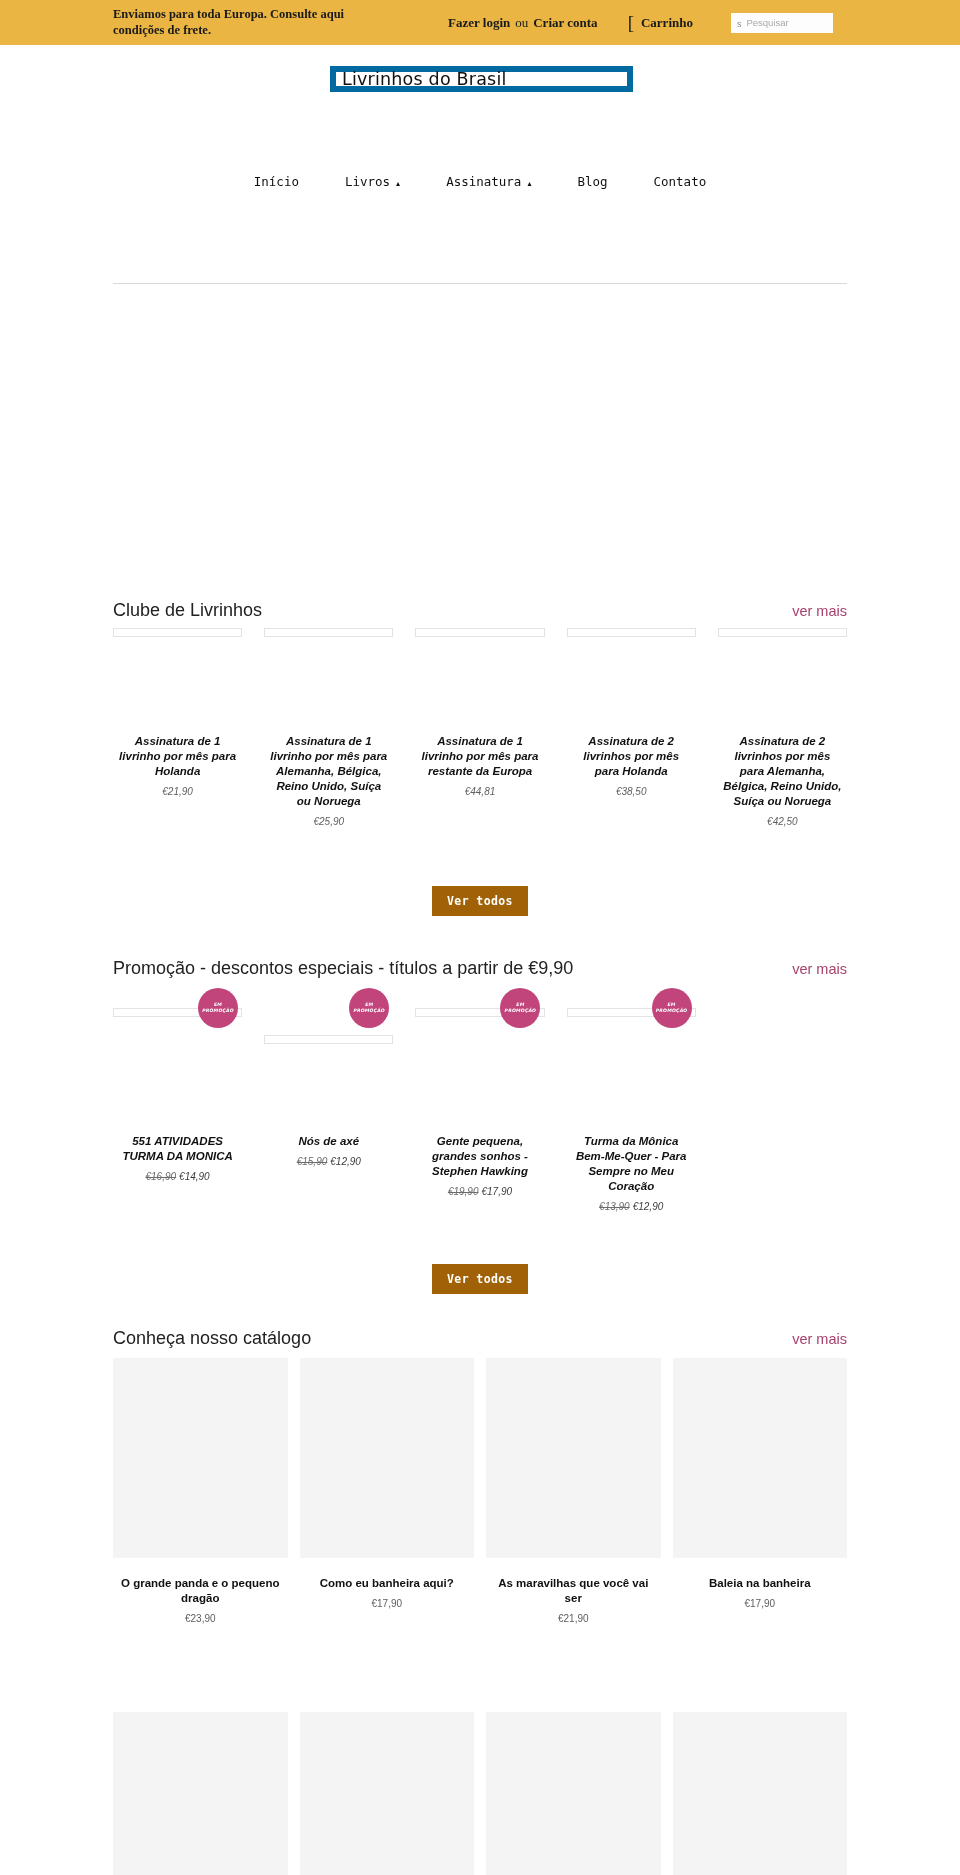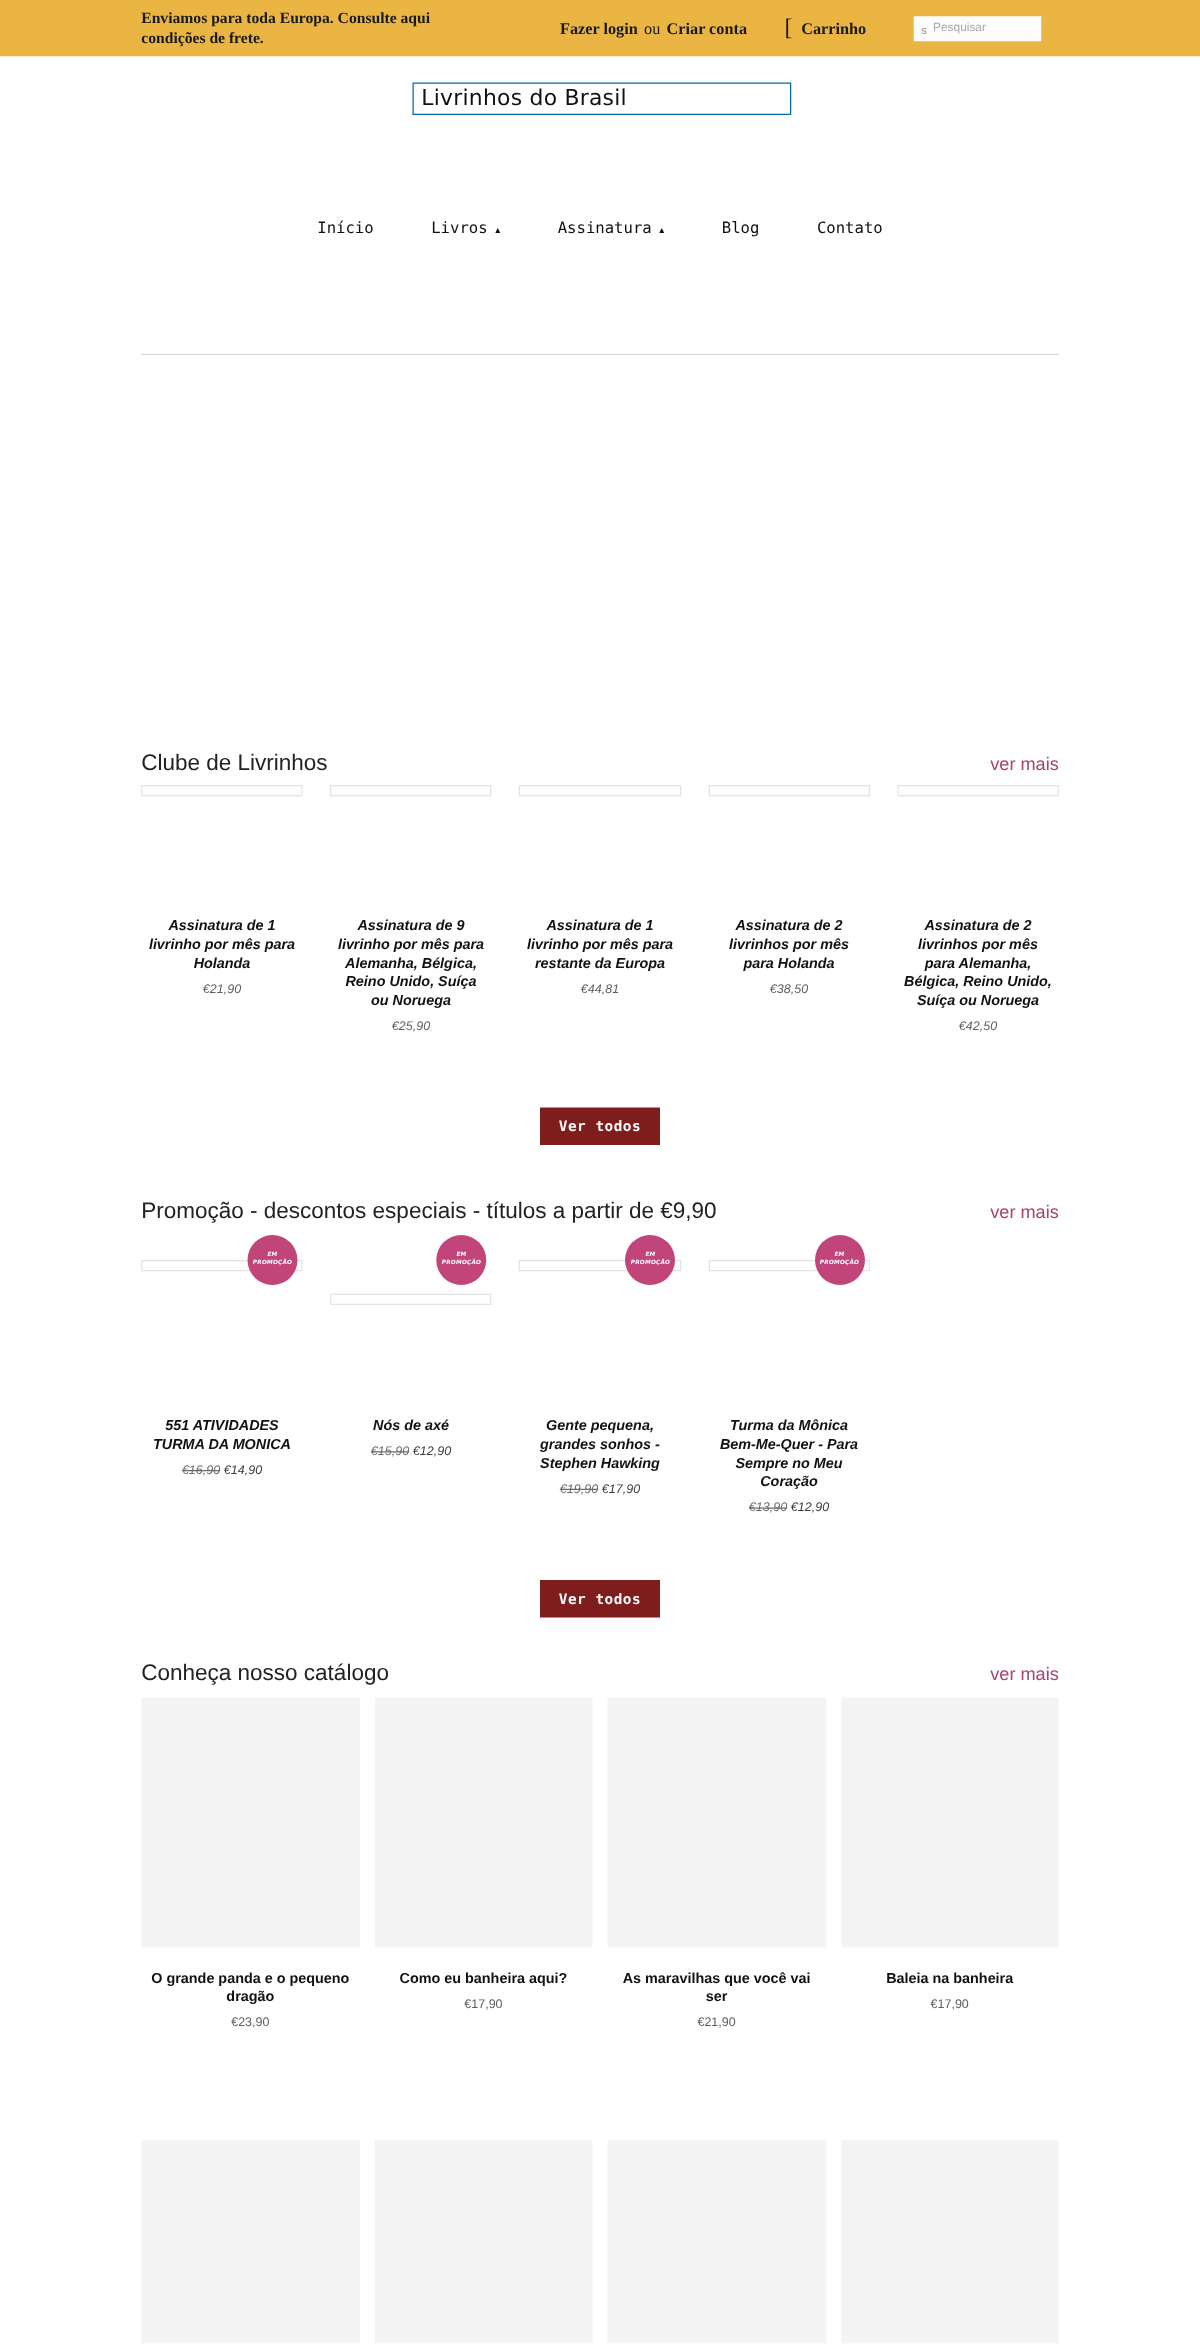--- a/index.html
+++ b/index.html
@@ -98,21 +98,21 @@
     width: 78px;
     padding: 0;
   }
   .search-input::placeholder { color: #a8a8a8; }
 
   
   .logo-wrap {
     position: absolute;
     left: 330px; top: 66px;
     width: 303px; height: 26px;
-    border: 1px solid #0369a1;
+    border: 6px solid #0369a1;
     background: #fff;
     display: flex;
     align-items: center;
     padding-left: 6px;
   }
   .logo-text {
     font-family: "DejaVu Sans", sans-serif;
     font-size: 17.5px;
     color: #111;
     letter-spacing: .2px;
@@ -255,21 +255,21 @@
     line-height: 6px;
     letter-spacing: .2px;
     text-align: center;
     z-index: 4;
   }
 
   
   .btn-all {
     position: absolute;
     width: 96px; height: 30px;
-    background: #7f1d1d;
+    background: #a16207;
     color: #fff;
     border: none;
     font-family: "DejaVu Sans Mono", monospace;
     font-weight: bold;
     font-size: 11.5px;
     letter-spacing: .4px;
     cursor: pointer;
     left: 50%;
     transform: translateX(-50%);
   }
@@ -332,21 +332,21 @@
   <div class="prod">
     <div class="prod-thumb-empty"></div>
     <div class="prod-info" style="margin-top:95px">
       <p class="prod-title">Assinatura de 1 livrinho por mês para Holanda</p>
       <span class="prod-price">€21,90</span>
     </div>
   </div>
   <div class="prod">
     <div class="prod-thumb-empty"></div>
     <div class="prod-info" style="margin-top:95px">
-      <p class="prod-title">Assinatura de 9 livrinho por mês para Alemanha, Bélgica, Reino Unido, Suíça ou Noruega</p>
+      <p class="prod-title">Assinatura de 1 livrinho por mês para Alemanha, Bélgica, Reino Unido, Suíça ou Noruega</p>
       <span class="prod-price">€25,90</span>
     </div>
   </div>
   <div class="prod">
     <div class="prod-thumb-empty"></div>
     <div class="prod-info" style="margin-top:95px">
       <p class="prod-title">Assinatura de 1 livrinho por mês para restante da Europa</p>
       <span class="prod-price">€44,81</span>
     </div>
   </div>

